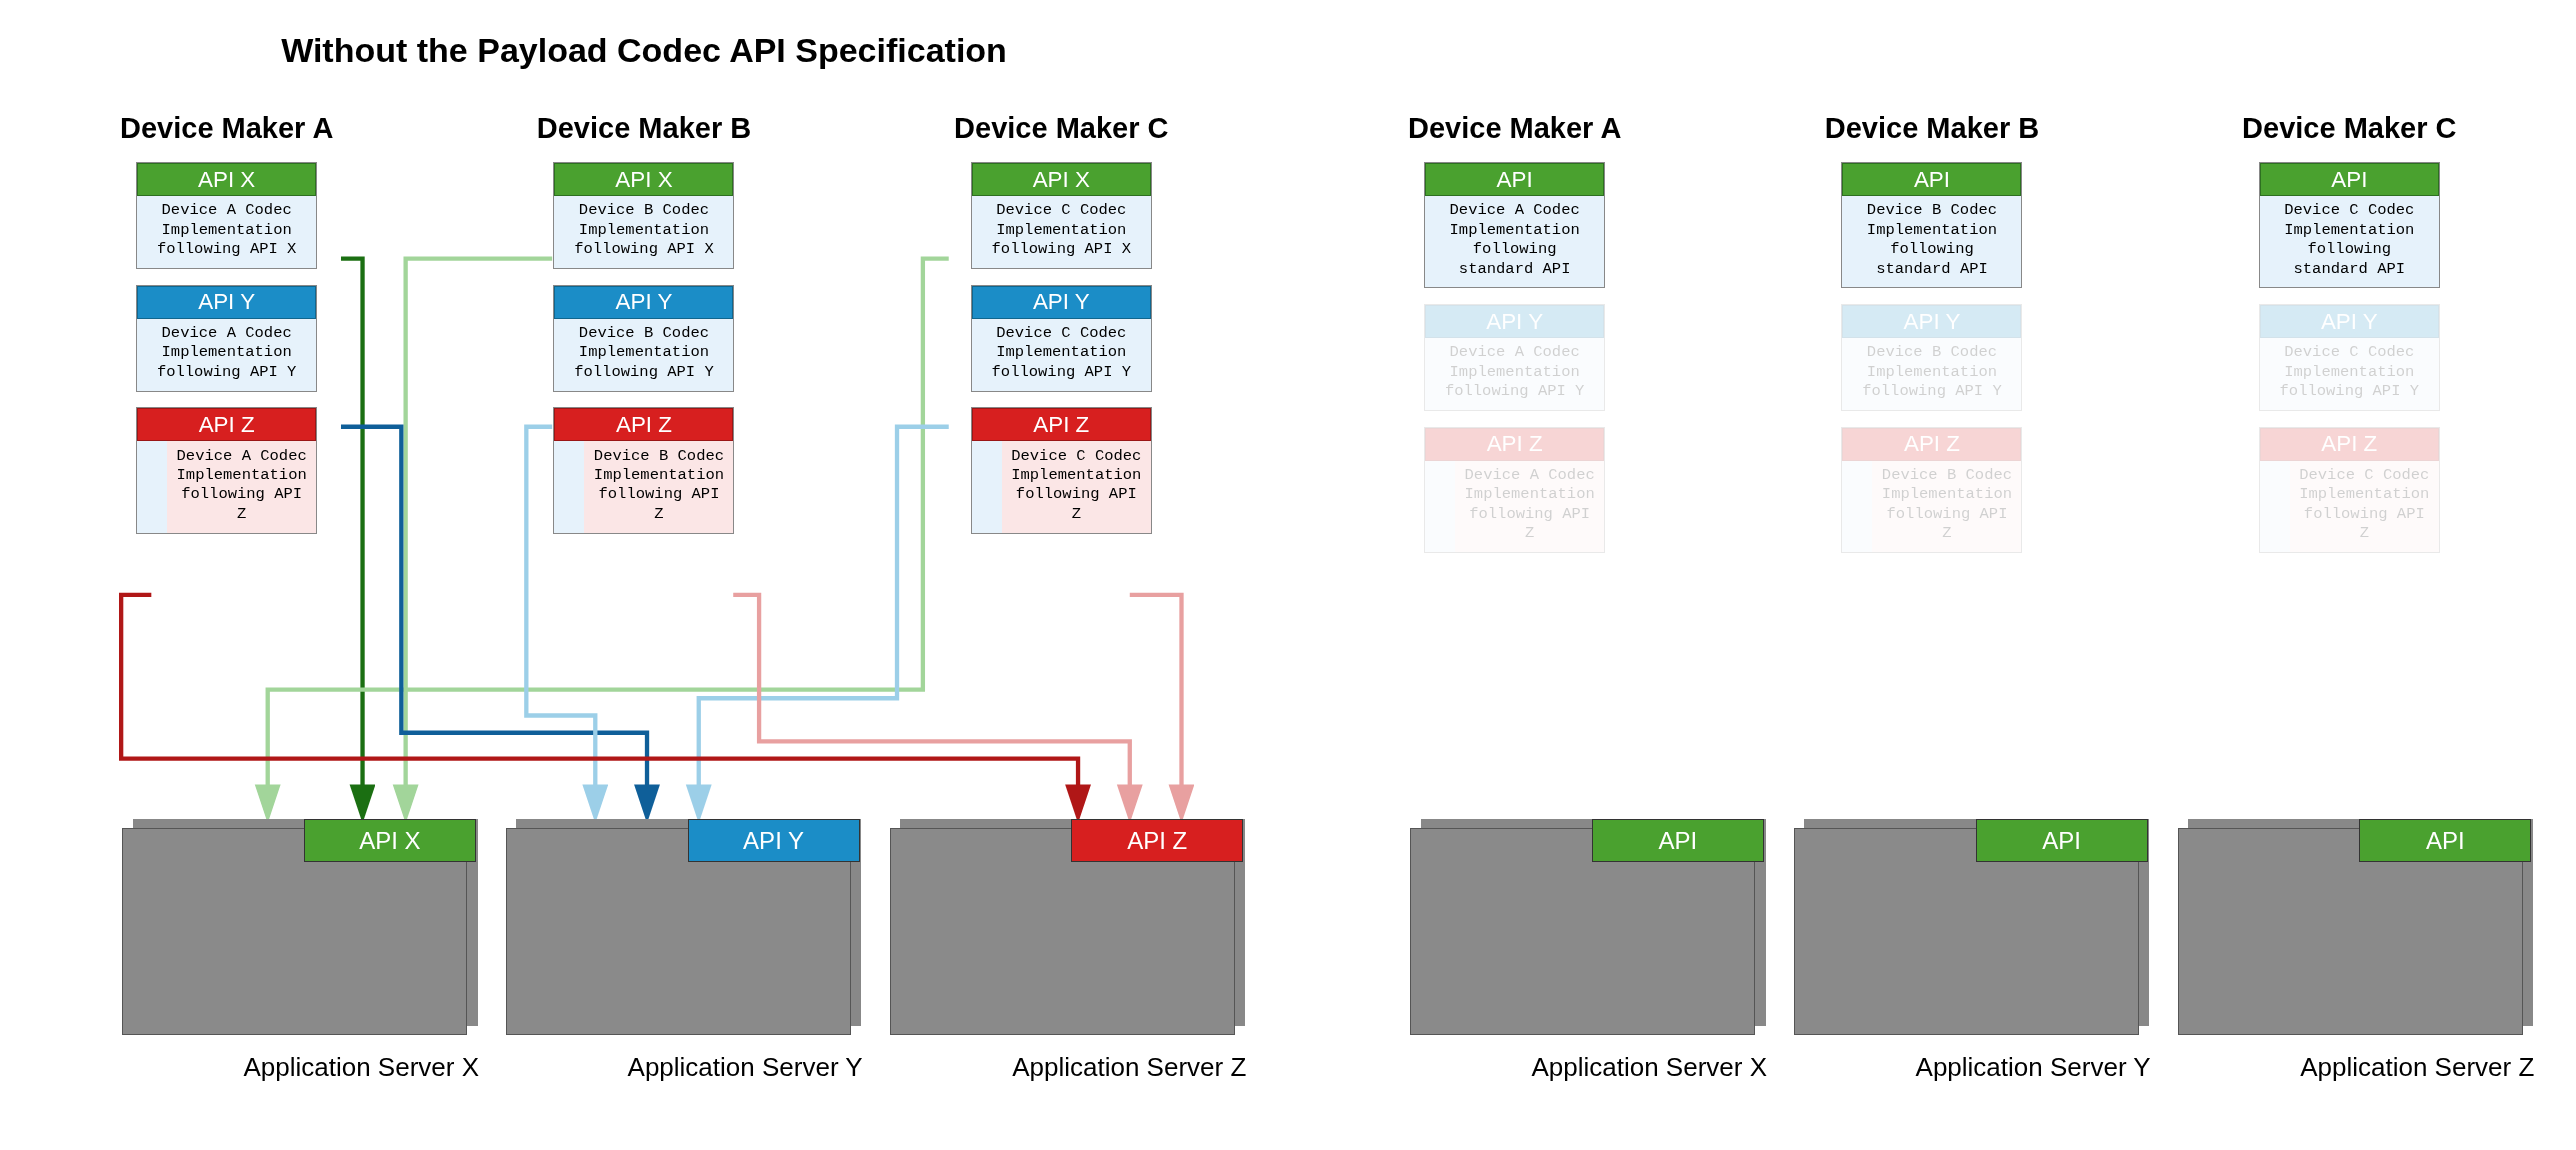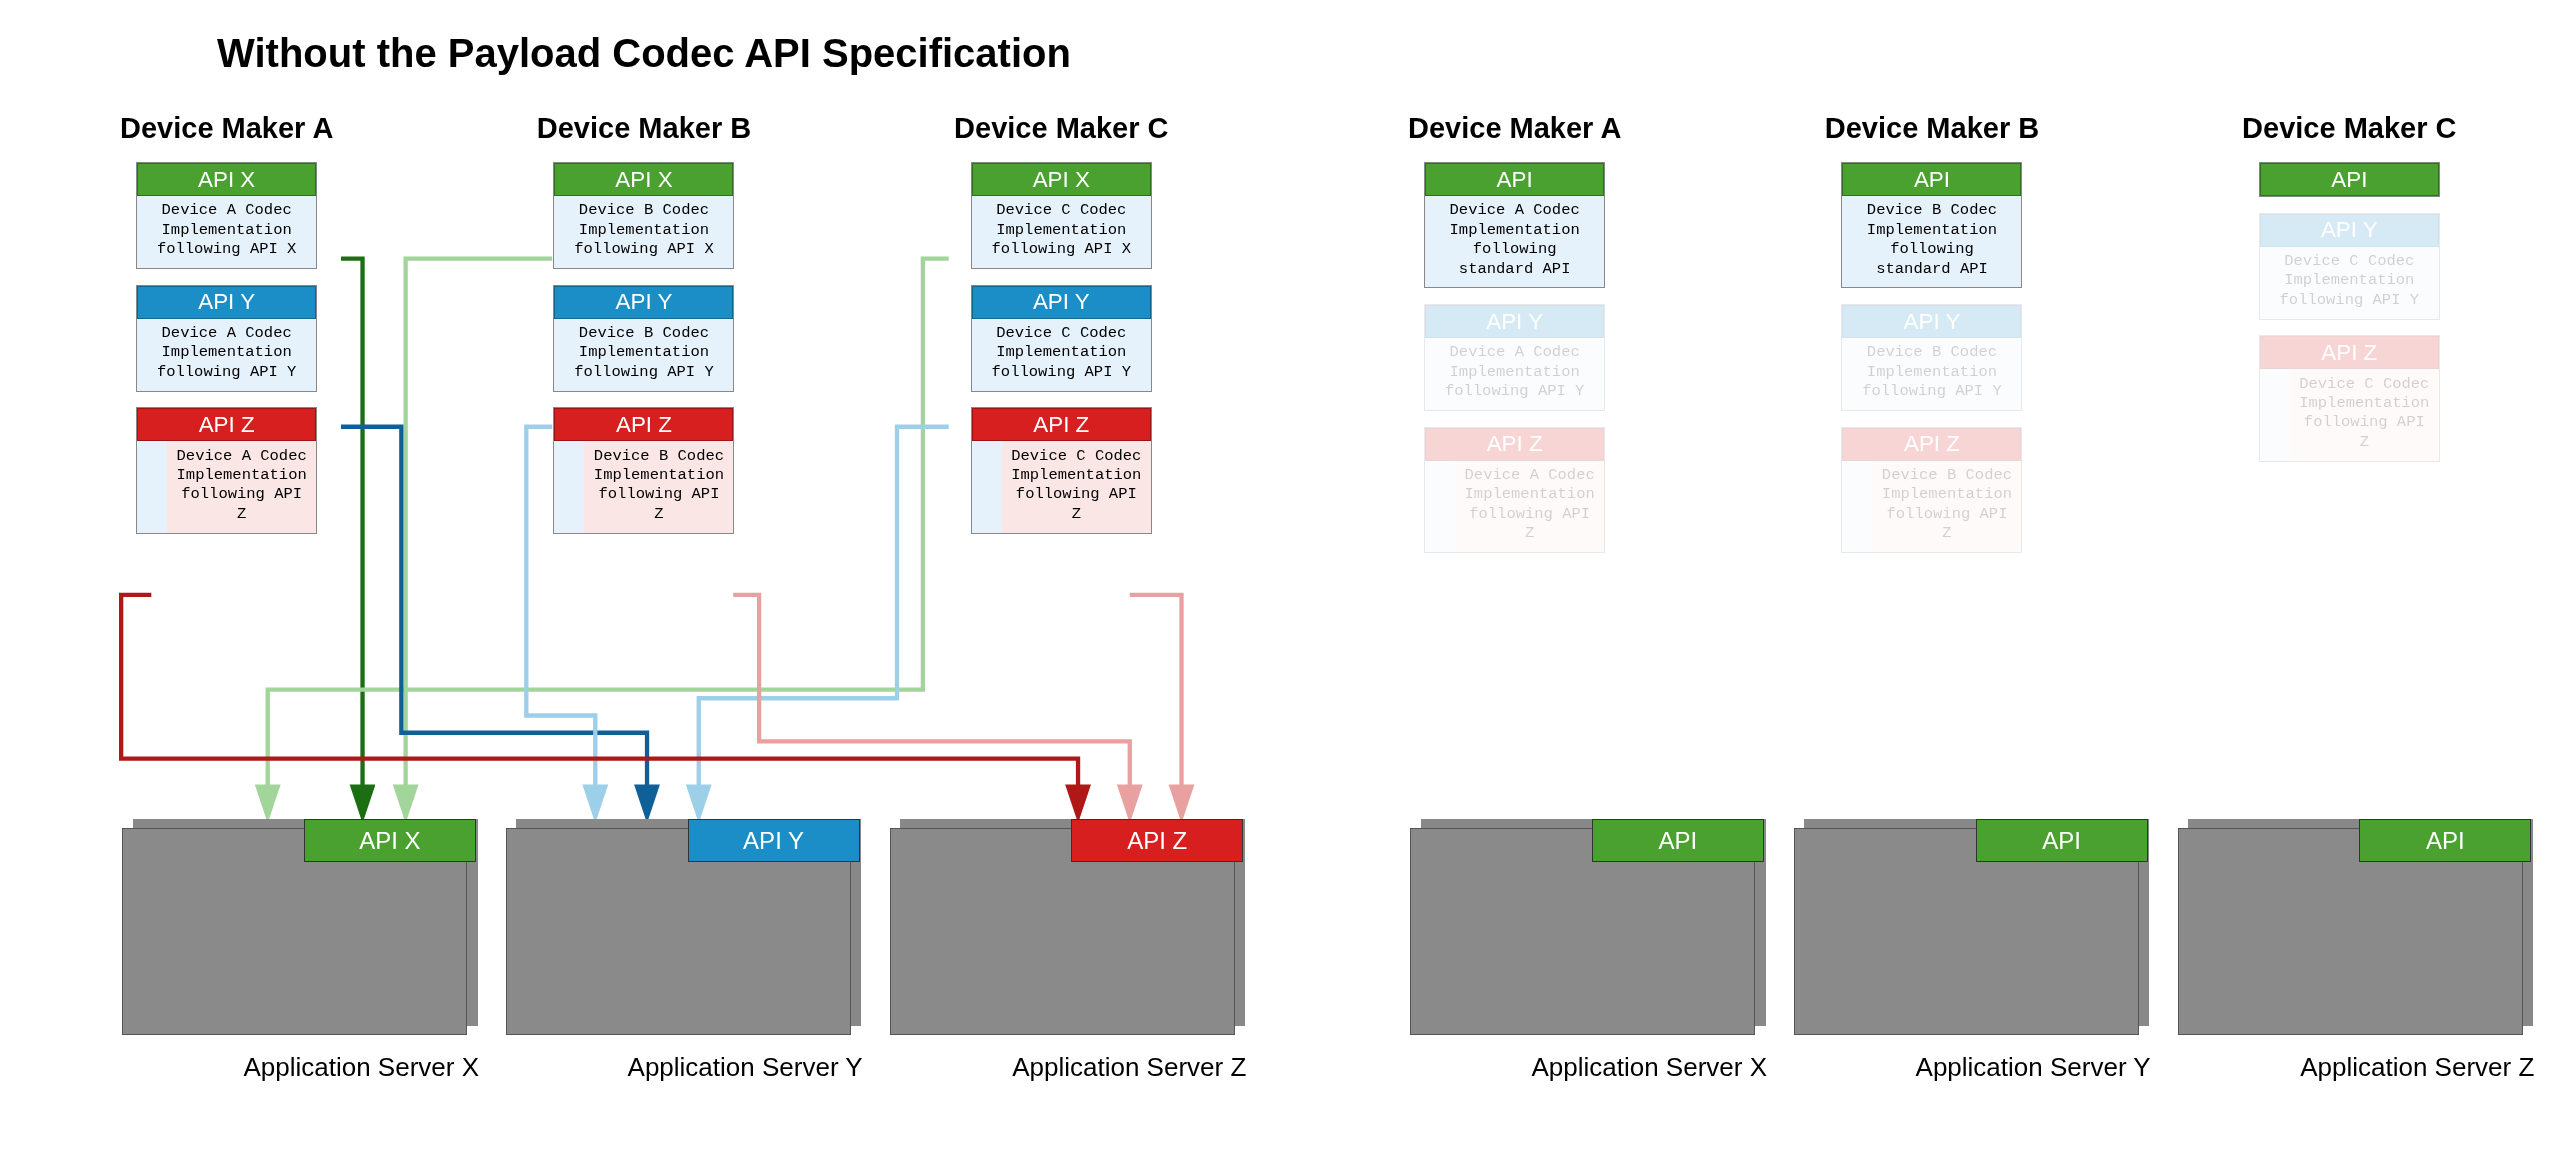--- a/index.html
+++ b/index.html
@@ -1,20 +1,20 @@
 <!DOCTYPE html>
 <html style="font-size:14px"><head>
 <meta charset="utf-8">
 <style>
   * { box-sizing: border-box; margin: 0; padding: 0; }
   body { font-family: Arial, Helvetica, sans-serif; background: #fff; width: 2576px; height: 1150px; position: relative; }
   .half { position: absolute; top: 0; width: 50%; height: 100%; }
   .left-half { left: 0; }
   .right-half { left: 50%; }
-  .main-title { font-size: 40px; font-weight: bold; text-align: center; padding-top: 31px; }
+  .main-title { font-size: 34px; font-weight: bold; text-align: center; padding-top: 31px; }
   .device-row { position: absolute; top: 112px; left: 34px; right: 34px; display: flex; justify-content: space-around; gap: 32px; }
   .device-col { width: 32%; position: relative; }
   .device-label { font-size: 29px; font-weight: bold; text-align: center; margin-bottom: 17px; }
   .codec-block { border: 0.9px solid #888; background: #e6f2fb; margin: 0 auto 15.5px auto; width: 181px; }
   .codec-block.faded { opacity: 0.18; }
   .api-header { color: #fff; font-size: 22.4px; font-weight: normal; text-align: center; padding: 2.6px 0; border-bottom: 0.9px solid #888; }
   .api-header.green { background: #4aa12f; border: 0.9px solid #2d7020; }
   .api-header.blue  { background: #1b8dc7; border: 0.9px solid #10668e; }
   .api-header.red   { background: #d71f1f; border: 0.9px solid #9a1616; }
   .codec-body { font-size: 15.5px; text-align: center; padding: 5.2px 8.6px 8.6px 8.6px; line-height: 1.25; }
@@ -182,20 +182,21 @@
       </div>
       <div class="codec-block red-body faded">
         <div class="api-header red">API Z</div>
         <div class="codec-body">Device B Codec Implementation following API Z</div>
       </div>
     </div>
     <div class="device-col">
       <div class="device-label">Device Maker C</div>
       <div class="codec-block">
         <div class="api-header green">API</div>
+        <div class="codec-body">Device C Codec Implementation following standard API</div>
       </div>
       <div class="codec-block faded">
         <div class="api-header blue">API Y</div>
         <div class="codec-body">Device C Codec Implementation following API Y</div>
       </div>
       <div class="codec-block red-body faded">
         <div class="api-header red">API Z</div>
         <div class="codec-body">Device C Codec Implementation following API Z</div>
       </div>
     </div>

